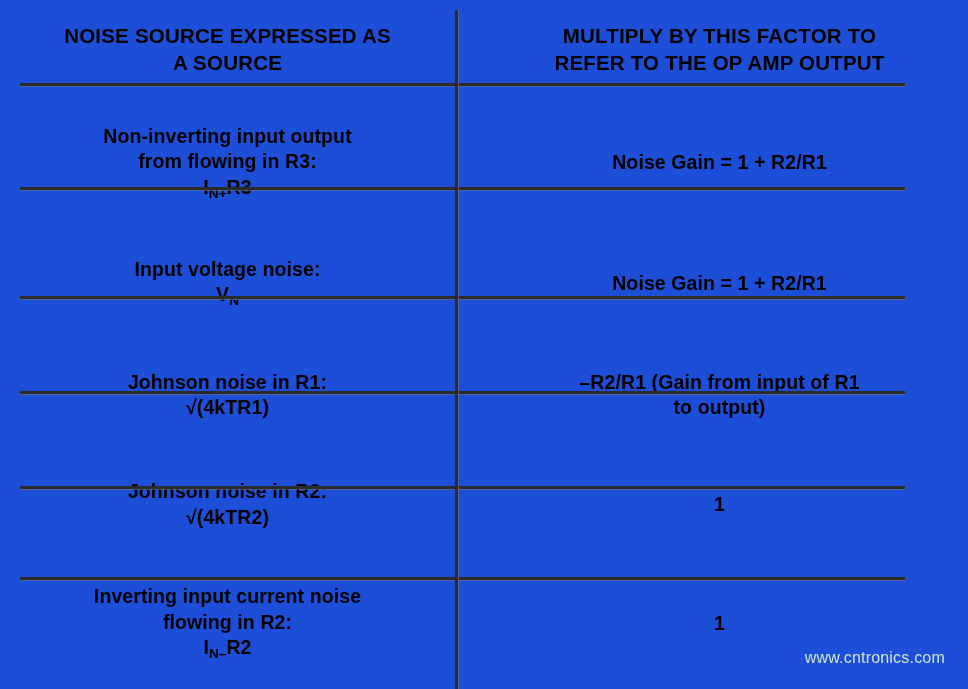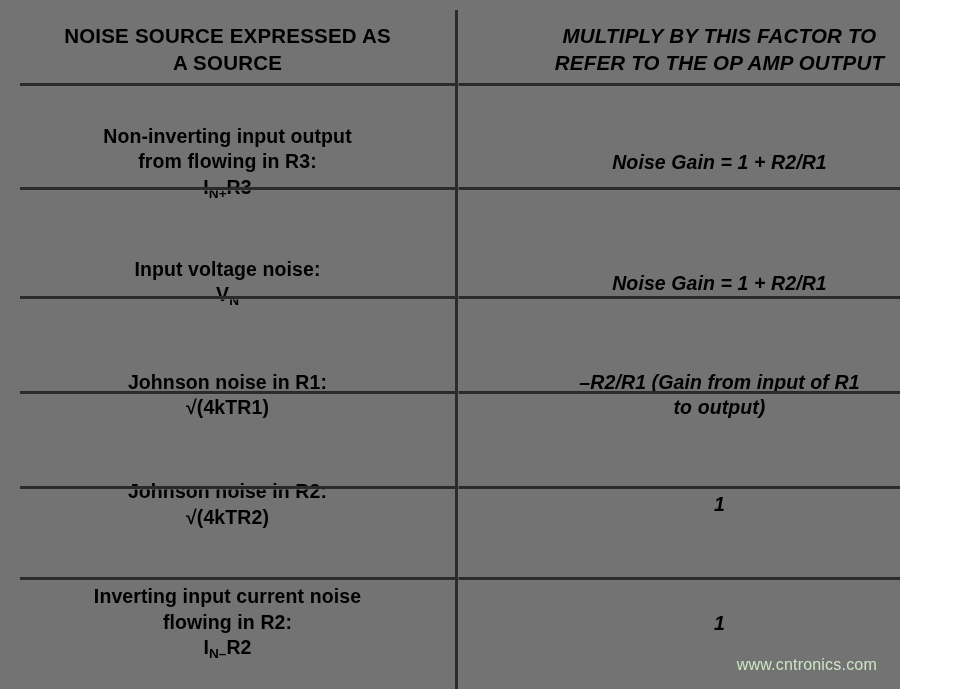--- a/index.html
+++ b/index.html
@@ -6,23 +6,23 @@
     margin: 0;
     padding: 0;
     background: #ffffff;
   }
   body {
     font-family: "Liberation Sans", sans-serif;
     color: #000000;
   }
   .page {
     position: relative;
-    width: 900px;
+    width: 968px;
     height: 689px;
-    background: #737373;
+    background: #1d4ed8;
     overflow: hidden;
     box-sizing: border-box;
   }
 
   
   .noise-table {
     position: absolute;
     left: 0;
     top: 0;
     width: 968px;
@@ -51,21 +51,20 @@
     letter-spacing: 0.1px;
   }
   .cell.header {
     font-size: 20.5px;
     letter-spacing: 0.2px;
     line-height: 1.32;
   }
   .cell.right {
     padding-left: 44px;
     padding-right: 28px;
-    font-style: italic;
   }
 
   
   .row-h   { height: 84px;  }
   .row-1   { height: 104px; }
   .row-2   { height: 109px; }
   .row-3   { height: 95px;  }
   .row-4   { height: 95px;  }
   .row-5   { height: 91px;  }
   .row-6   { height: 111px; margin-left: 41px; }
@@ -93,21 +92,21 @@
     top: 10px;
     width: 3px;
     height: 679px;
     background: #2b2b2b;
     box-shadow: 1px 0 0 rgba(120,120,120,0.55);
   }
 
   .watermark {
     position: absolute;
     right: 23px;
-    bottom: 15px;
+    bottom: 22px;
     font-size: 16px;
     font-weight: normal;
     color: #cfe6c4;
     letter-spacing: 0.2px;
     white-space: nowrap;
   }
 </style>
 </head>
 <body>
 

